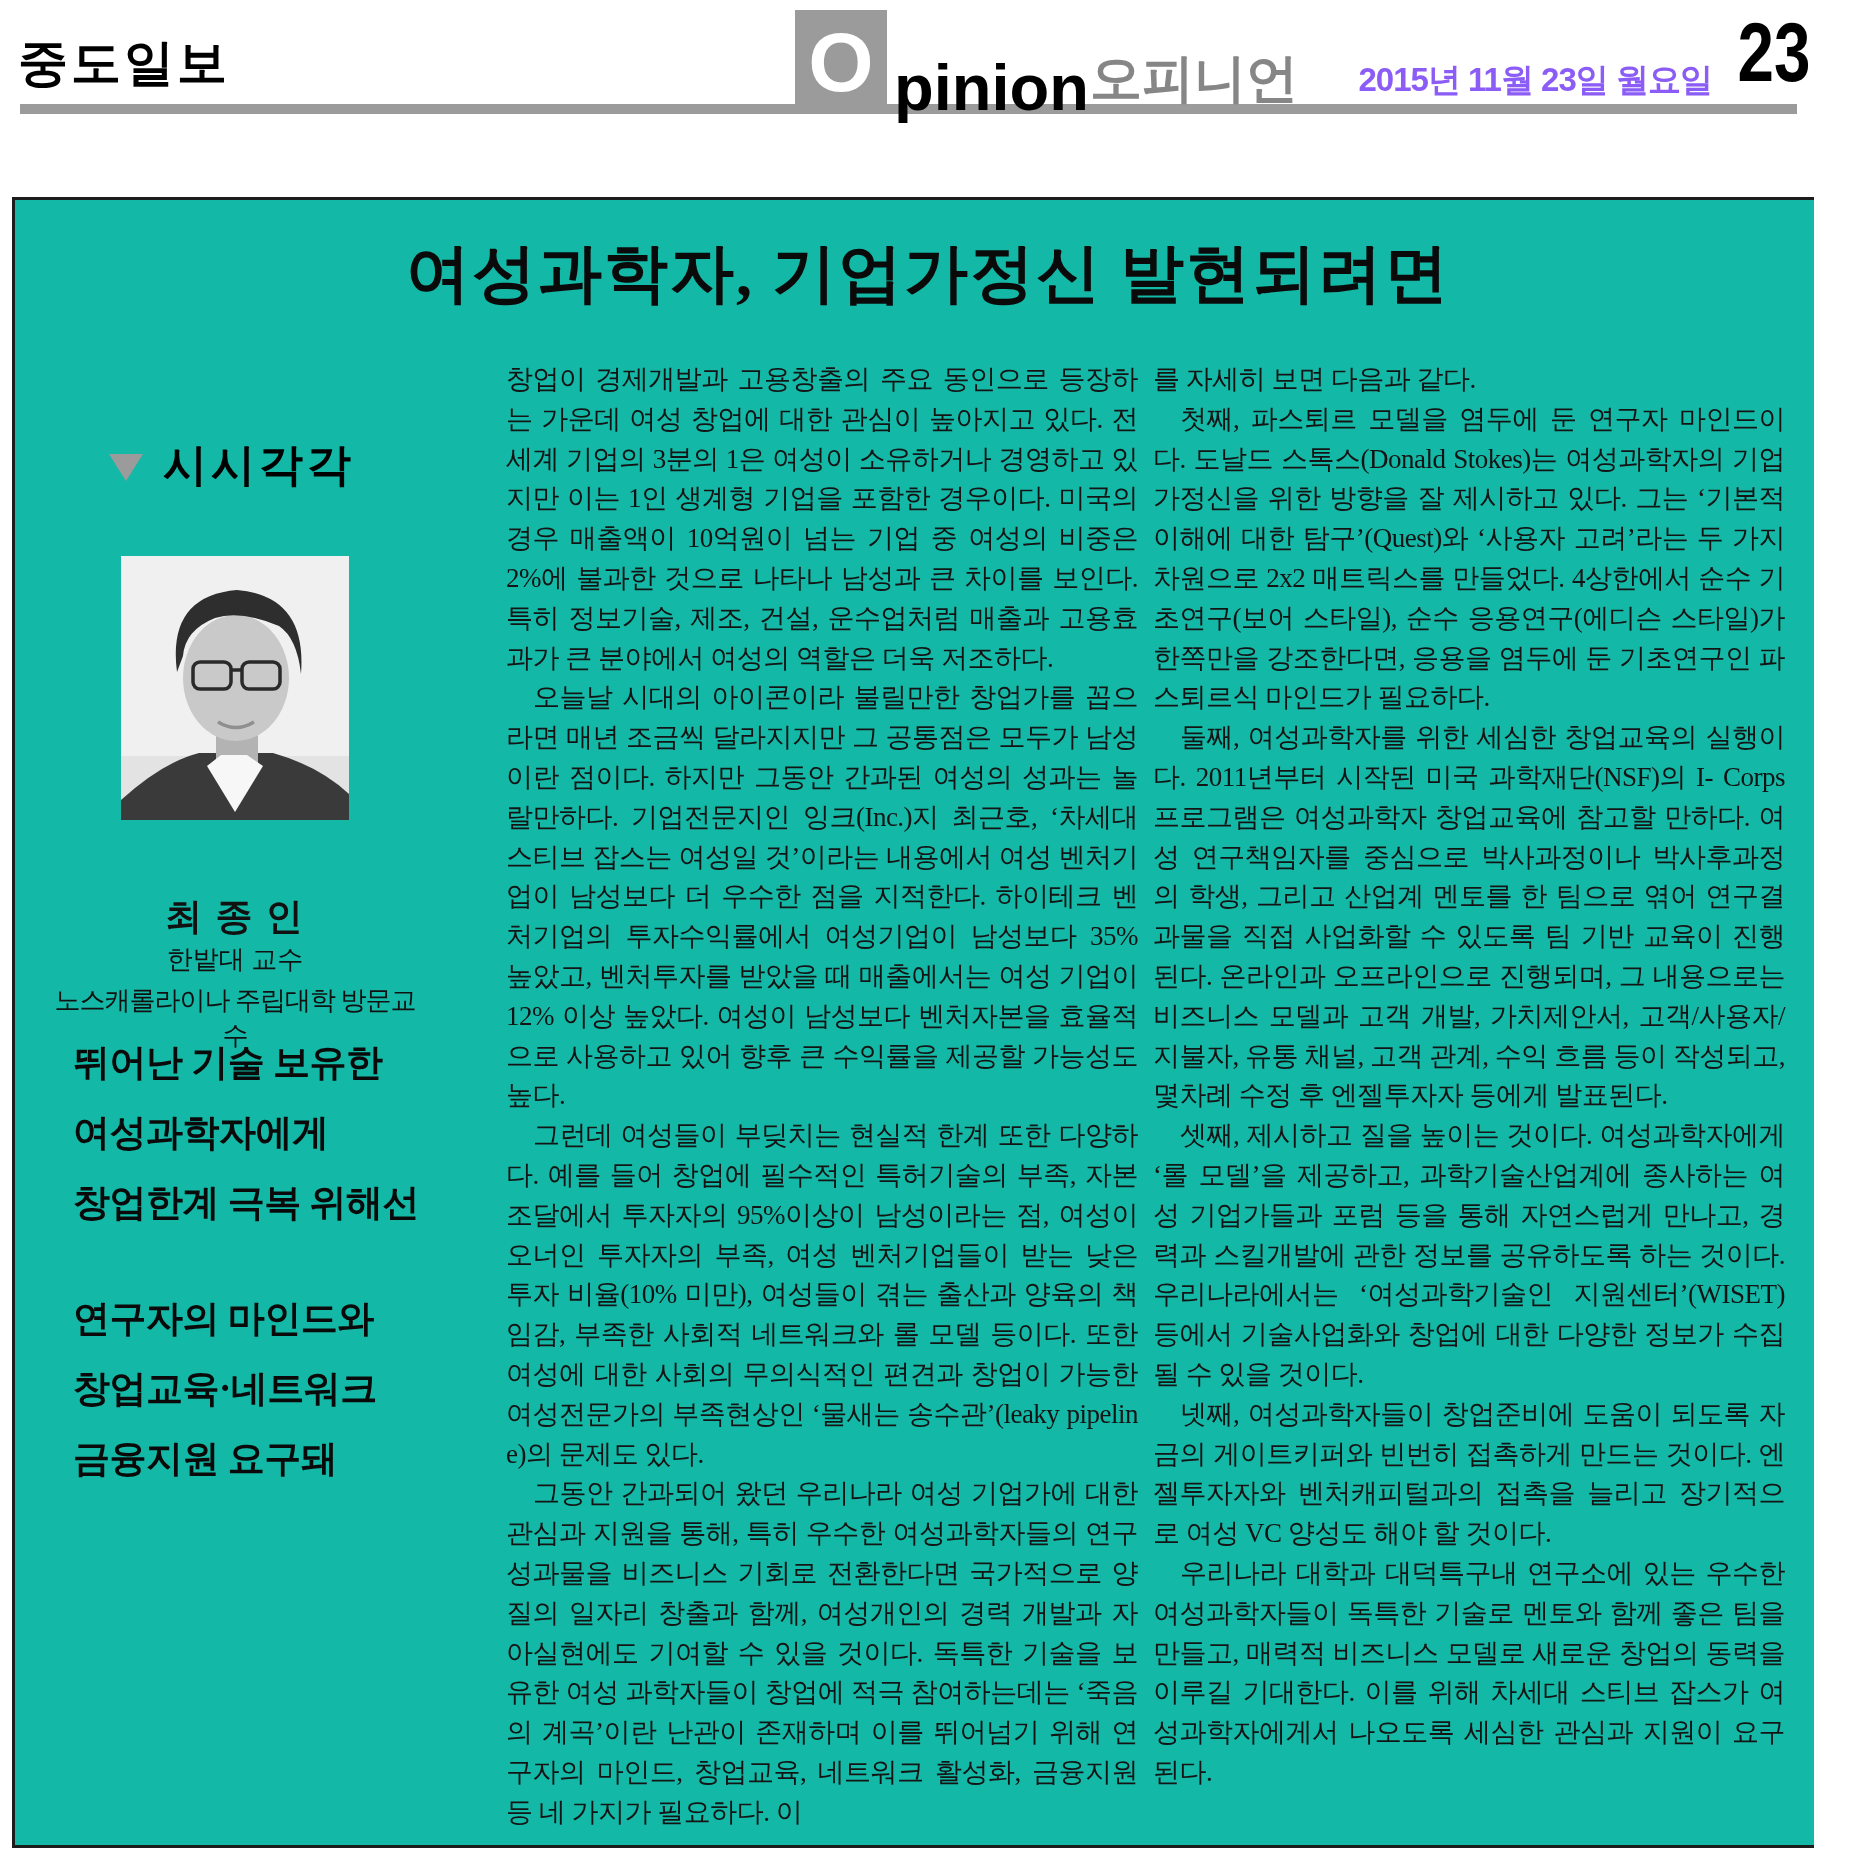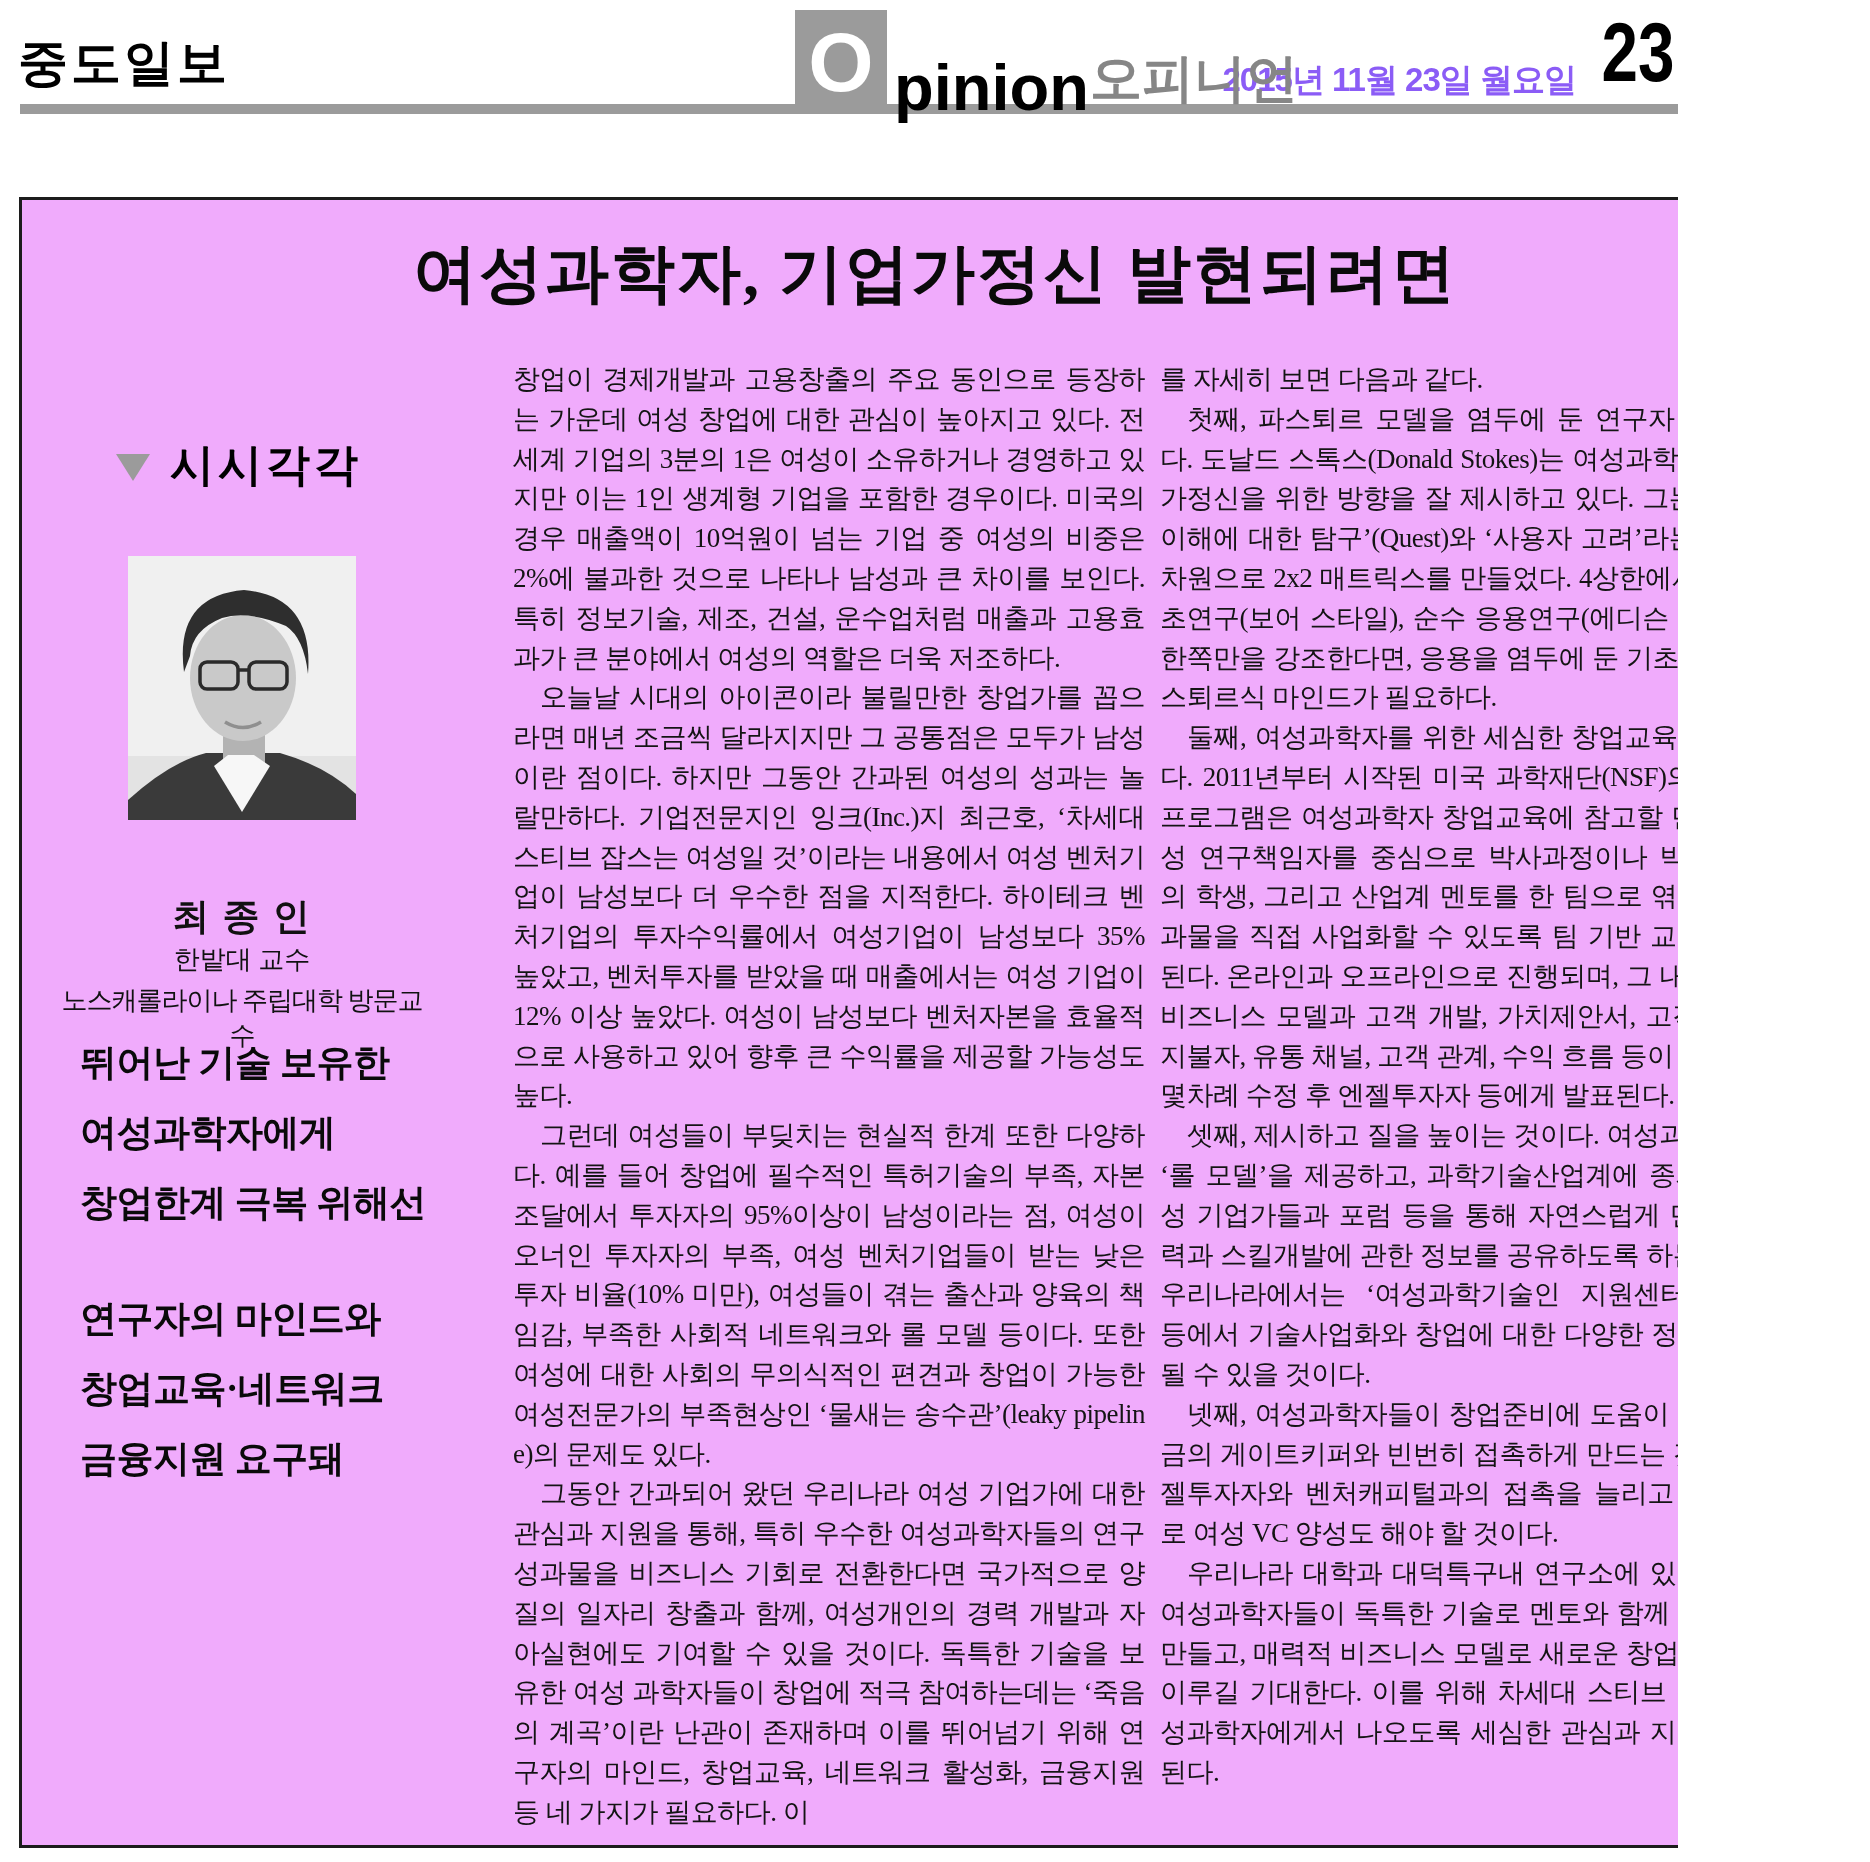--- a/index.html
+++ b/index.html
@@ -1,17 +1,17 @@
 <!DOCTYPE html>
 <html lang="ko"><head>
 <meta charset="utf-8">
 <style>
   html,body { margin:0; padding:0; background:#fff; }
   .page {
-    position:relative; width:1678px; height:1862px; background:#ffffff;
+    position:relative; width:1814px; height:1862px; background:#ffffff;
     font-family:"Liberation Serif", serif; color:#111; overflow:hidden;
   }
   .abs { position:absolute; }
 
   
   .masthead {
     left:18px; top:30px; font-family:"Liberation Sans", sans-serif;
     font-weight:900; font-size:50px; letter-spacing:3px; color:#000;
   }
   .rule { left:20px; top:104px; width:1777px; height:10px; background:#9b9b9b; }
@@ -36,22 +36,22 @@
     font-weight:700; font-size:33px; letter-spacing:-1px; color:#8b5cf6;
   }
   .pageno {
     right:4px; top:10px; font-family:"Liberation Sans", sans-serif;
     font-weight:700; font-size:84px; line-height:1; color:#000;
     transform:scaleX(.78); transform-origin:right top;
   }
 
   
   .artbox {
-    left:19px; top:197px; width:1826px; height:1645px;
-    border:3px solid #1c1c1c; background:#f0abfc;
+    left:12px; top:197px; width:1826px; height:1645px;
+    border:3px solid #1c1c1c; background:#14b8a6;
   }
   .title {
     left:0; right:0; top:30px; text-align:center;
     font-weight:700; font-size:64px; letter-spacing:2px; color:#0a0a0a;
   }
 
   
   .colhead { left:94px; top:236px; display:flex; align-items:center; }
   .tri {
     width:0; height:0; border-left:17px solid transparent;

